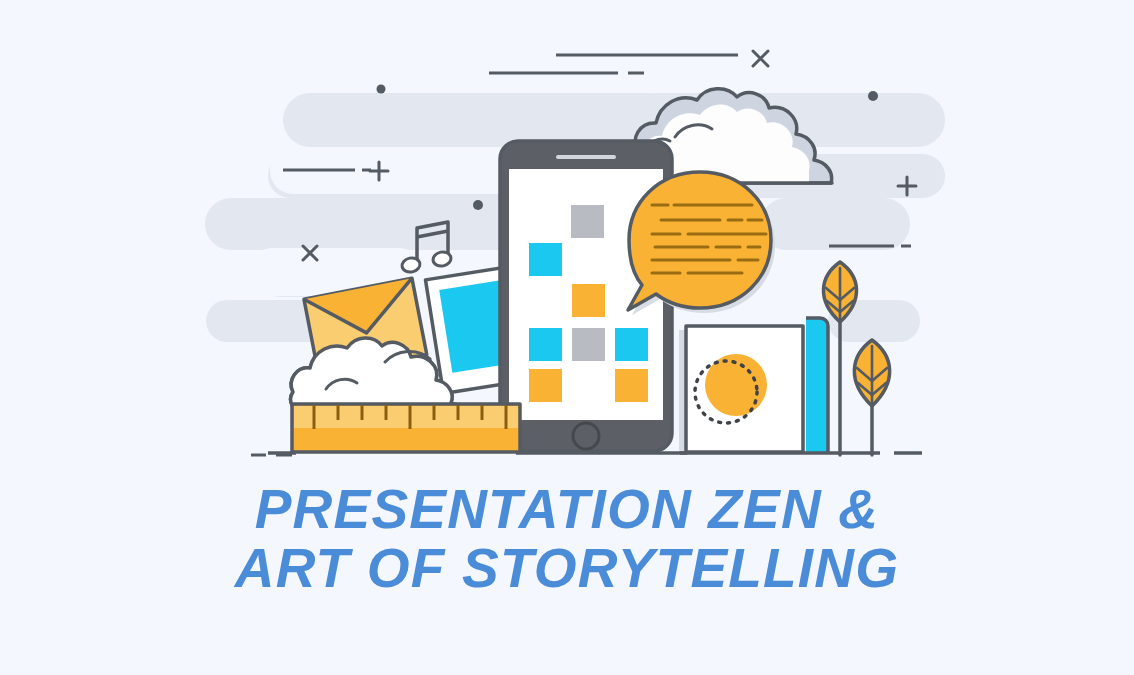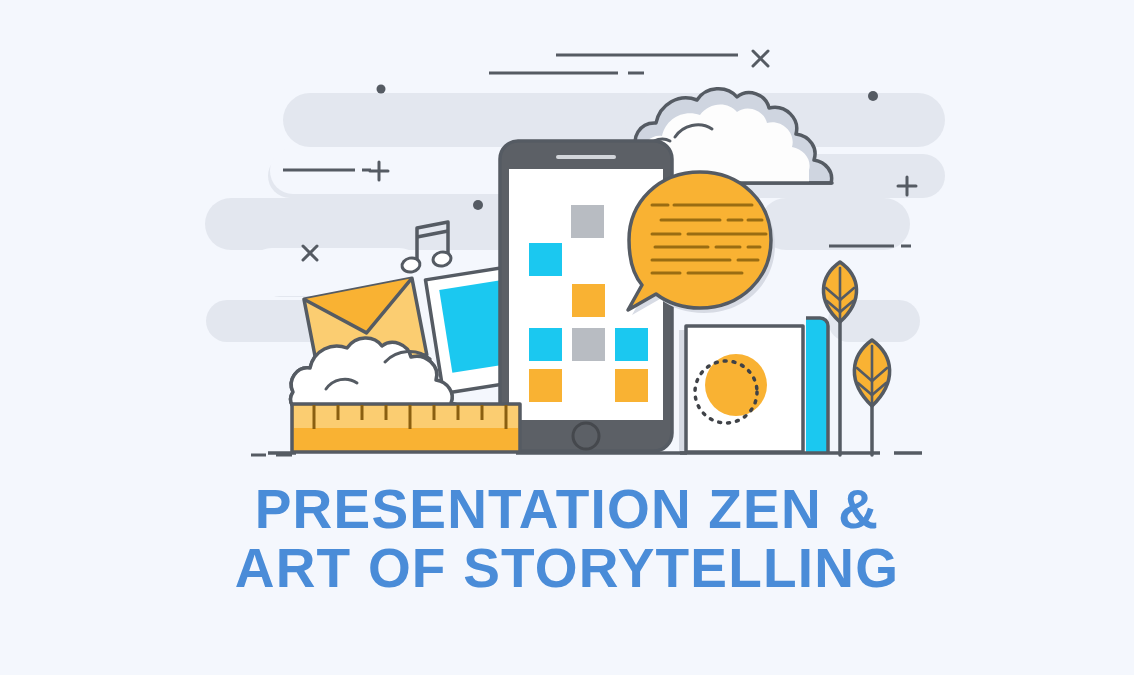--- a/index.html
+++ b/index.html
@@ -7,20 +7,21 @@
     padding: 0;
     background: #ffffff;
   }
   #stage {
     position: relative;
     width: 1134px;
     height: 675px;
     overflow: hidden;
     background: #0f172a;
     font-family: "Liberation Sans", sans-serif;
+    font-style: italic;
   }
   #art {
     position: absolute;
     left: 0;
     top: 0;
     width: 1134px;
     height: 675px;
   }
   .title-block {
     position: absolute;

